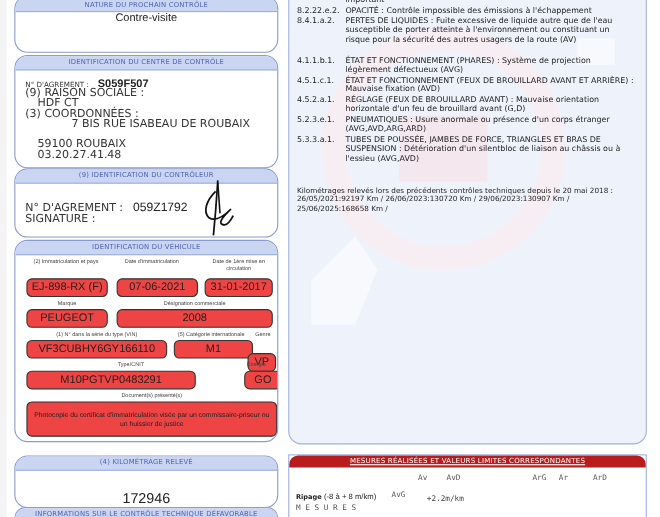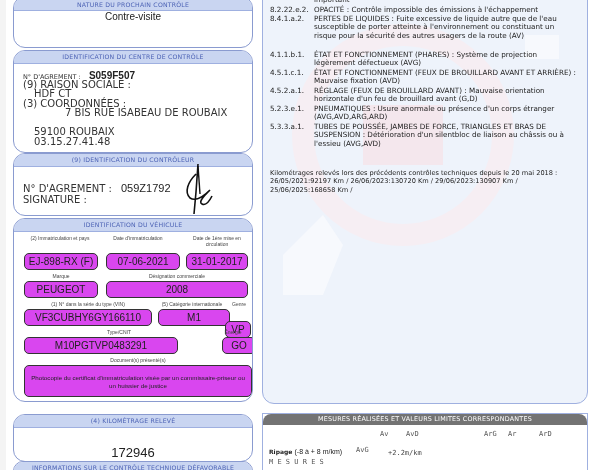--- a/index.html
+++ b/index.html
@@ -2,29 +2,29 @@
 <html><head>
 <meta charset="utf-8">
 <style>
   html,body{margin:0;padding:0;}
   body{width:600px;height:470px;overflow:hidden;background:#ffffff;position:relative;font-family:"DejaVu Sans",sans-serif;color:#222;}
   .leftstrip{position:absolute;left:0;top:0;width:6px;height:470px;background:#f4f4f4;}
   .panel{position:absolute;left:13px;width:240px;background:#fff;border:1px solid #8a9bd0;border-radius:12px;overflow:hidden;box-sizing:border-box;}
   .phead{height:12px;background:#c9d5f1;color:#4d63b5;font-size:6.2px;text-align:center;line-height:12px;letter-spacing:0.2px;border-bottom:1px solid #9fb0e0;}
   .lbl{font-size:10px;color:#333;}
   .big{font-family:"Liberation Sans",sans-serif;}
-  .box{position:absolute;border:1px solid #333;border-radius:5px;background:#d946ef;font-family:"Liberation Sans",sans-serif;font-size:10px;text-align:center;color:#222;box-sizing:border-box;line-height:15px;height:17px;}
+  .box{position:absolute;border:1px solid #333;border-radius:5px;background:#ef4444;font-family:"Liberation Sans",sans-serif;font-size:10px;text-align:center;color:#222;box-sizing:border-box;line-height:15px;height:17px;}
   .small{position:absolute;font-size:5px;color:#444;text-align:center;font-family:"Liberation Sans",sans-serif;}
   .right{position:absolute;left:262px;top:-6px;width:326px;height:410px;background:#eef3fb;border:1px solid #9fb0e0;border-radius:0 0 12px 12px;box-sizing:border-box;font-family:"DejaVu Sans",sans-serif;font-size:7.2px;color:#222;overflow:hidden;}
   .wm{position:absolute;left:0;top:0;width:326px;height:410px;pointer-events:none;}
   .def{position:absolute;left:7px;right:6px;line-height:8.4px;}
   .def .code{display:inline-block;width:44px;vertical-align:top;}
   .def .txt{display:inline-block;width:262px;vertical-align:top;}
   .measures{position:absolute;left:262px;top:413px;width:326px;height:60px;background:#fff;border:1px solid #9fb0e0;box-sizing:border-box;}
-  .mhead{height:11px;background:#737373;color:#fff;font-size:6.4px;line-height:11px;text-align:center;letter-spacing:0.2px;border-radius:8px 8px 0 0;}
+  .mhead{height:11px;background:#b91c1c;color:#fff;font-size:6.4px;line-height:11px;text-align:center;letter-spacing:0.2px;border-radius:8px 8px 0 0;text-decoration:underline;}
   .mono{font-family:"DejaVu Sans Mono",monospace;}
 </style>
 </head>
 <body>
 
 <div class="leftstrip"></div>
 
 <div class="panel" style="top:-4px;height:52px;">
   <div class="phead" style="padding-top:3px;height:10px;line-height:10px;">NATURE DU PROCHAIN CONTRÔLE</div>
   <div class="big" style="text-align:center;font-size:10px;margin-top:0;">Contre-visite</div>
@@ -34,21 +34,21 @@
   <div class="phead">IDENTIFICATION DU CENTRE DE CONTRÔLE</div>
   <div style="position:absolute;left:9px;top:13px;">
     <span class="lbl" style="font-size:6.5px;">N° D'AGREMENT :</span>
     <span class="big" style="font-weight:bold;font-size:10px;margin-left:3px;">S059F507</span>
   </div>
   <div class="lbl" style="position:absolute;left:9px;top:28px;">(9) RAISON SOCIALE :</div>
   <div class="lbl" style="position:absolute;left:20px;top:37px;">HDF CT</div>
   <div class="lbl" style="position:absolute;left:9px;top:47px;">(3) COORDONNÉES :</div>
   <div class="lbl" style="position:absolute;left:7px;top:56px;margin-left:44px;">7 BIS RUE ISABEAU DE ROUBAIX</div>
   <div class="lbl" style="position:absolute;left:20px;top:75px;">59100 ROUBAIX</div>
-  <div class="lbl" style="position:absolute;left:20px;top:85px;">03.15.27.41.48</div>
+  <div class="lbl" style="position:absolute;left:20px;top:85px;">03.20.27.41.48</div>
 </div>
 
 <div class="panel" style="top:153px;height:63px;">
   <div class="phead">(9) IDENTIFICATION DU CONTRÔLEUR</div>
   <div style="position:absolute;left:9px;top:23px;">
     <span class="lbl">N° D'AGREMENT :</span>
     <span class="big" style="font-size:11px;margin-left:4px;">059Z1792</span>
   </div>
   <div class="lbl" style="position:absolute;left:9px;top:40px;">SIGNATURE :</div>
   <svg style="position:absolute;left:160px;top:8px;" width="42" height="55" viewBox="0 0 42 55">

